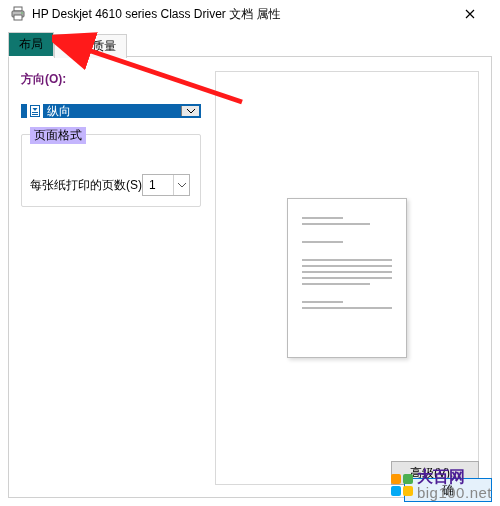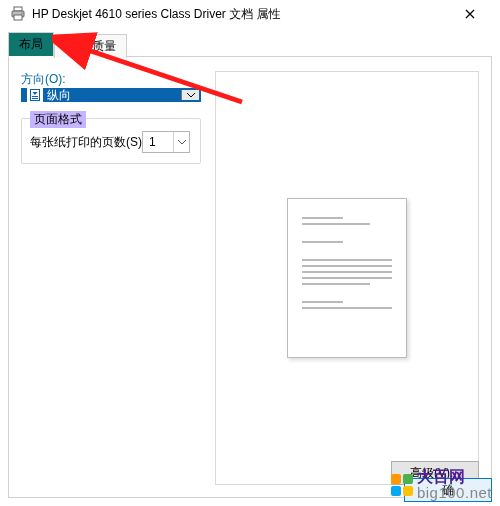--- a/index.html
+++ b/index.html
@@ -13,30 +13,30 @@
   .client { flex: 1; display: flex; flex-direction: column; padding: 6px 8px 8px 8px; position: relative; }
 
   .tabstrip { height: 22px; display: flex; align-items: flex-end; position: relative; z-index: 2; }
   .tab { padding: 3px 10px 3px 10px; border: 1px solid #d0d0d0; border-bottom: none; background: #ffffff; margin-right: 0; position: relative; cursor: default; }
   .tab.active { background: #0f766e; border-bottom: 1px solid #ffffff; top: 1px; }
   .tab.inactive { background: #f8f8f8; top: 2px; }
 
   .tabpanel { flex: 1; border: 1px solid #d0d0d0; background: #ffffff; padding: 14px 12px 12px 12px; display: flex; gap: 14px; position: relative; }
 
   .leftcol { width: 180px; display: flex; flex-direction: column; }
-  .label { margin-bottom: 0; color: #0369a1; }
+  .label { margin-bottom: 16px; color: #701a75; font-weight: bold; }
   .combo { height: 14px; border: 2px solid #0a64ad; background: #0a64ad; color: #fff; display: flex; align-items: center; position: relative; }
   .combo .icon { width: 16px; height: 16px; margin: 0 4px; background: #fff; display: flex; align-items: center; justify-content: center; border-radius: 1px; }
   .combo .icon svg { display: block; }
   .combo .val { flex: 1; color: #fff; }
   .combo .chev { width: 18px; height: 100%; background: #e9e9e9; border-left: 1px solid #7a7a7a; display: flex; align-items: center; justify-content: center; color: #000; }
 
   .groupbox { margin-top: 16px; border: 1px solid #d9d9d9; border-radius: 2px; position: relative; padding: 12px 8px 10px 8px; }
   .groupbox .legend { position: absolute; top: -8px; left: 8px; background: #c4b5fd; padding: 0 4px; color: #000; }
-  .row { display: flex; align-items: center; gap: 0; }
+  .row { display: flex; align-items: center; gap: 0; margin-top: 27px; }
   .smallcombo { height: 22px; width: 48px; border: 1px solid #b5b5b5; background: #fff; display: flex; align-items: center; }
   .smallcombo .val { flex: 1; padding-left: 6px; }
   .smallcombo .chev { width: 16px; height: 100%; display: flex; align-items: center; justify-content: center; color: #555; border-left: 1px solid #d0d0d0; }
 
   .preview { flex: 1; border: 1px solid #d9d9d9; background: #ffffff; display: flex; align-items: center; justify-content: center; }
   .page { width: 120px; height: 160px; background: #fff; border: 1px solid #bbb; box-shadow: 2px 2px 4px rgba(0,0,0,0.15); padding: 18px 14px; display: flex; flex-direction: column; gap: 4px; }
   .pl { height: 2px; background: #bababa; }
   .pl.short { width: 45%; }
   .pl.med { width: 75%; }
   .pl.full { width: 100%; }

